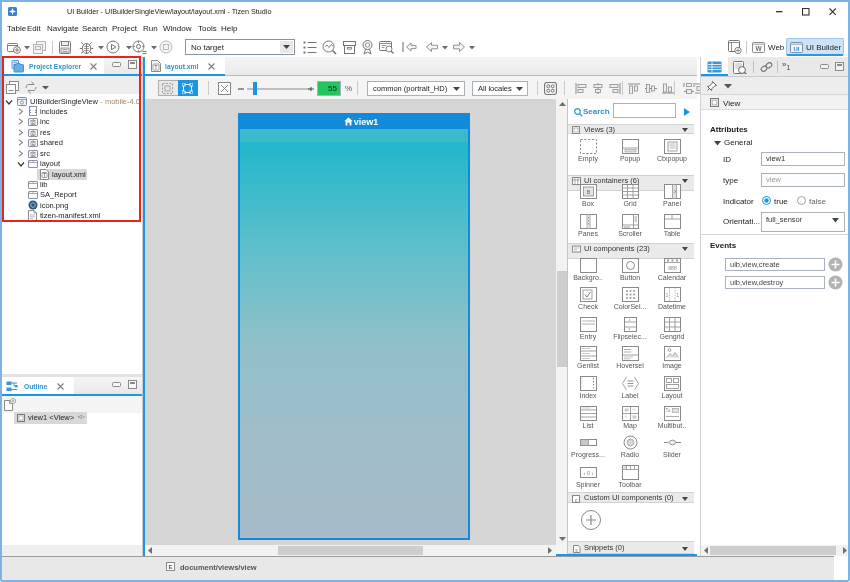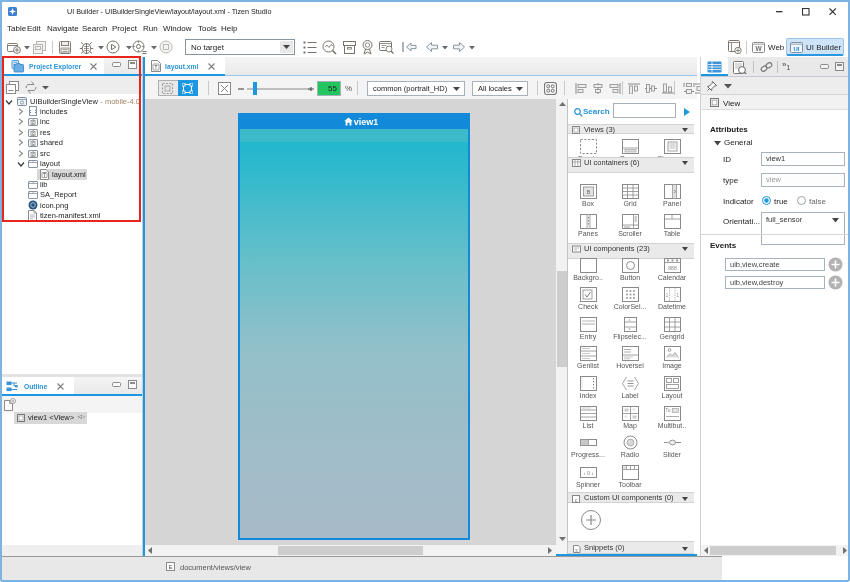--- a/index.html
+++ b/index.html
@@ -34,21 +34,21 @@
 .phead { position:absolute; left:0; width:126px; height:10px; background:#eaeaea; border-top:1px solid #d2d2d2; border-bottom:1px solid #d2d2d2; font-size:7.5px; color:#333; }
 .phead .cap { position:absolute; left:16px; top:1px; }
 .phead .tw { position:absolute; right:6px; top:2px; width:0; height:0; border-left:3px solid transparent; border-right:3px solid transparent; border-top:4px solid #444; }
 .pitem { position:absolute; width:42px; text-align:center; }
 .plbl { font-size:7px; color:#555; margin-top:1px; }
 
 #rightcol { left:700px; top:57px; width:150px; height:499px; background:#ffffff; border-left:1px solid #cdd2d8; }
 .formlbl { position:absolute; left:22px; font-size:8px; color:#222; }
 .forminput { position:absolute; left:60px; width:84px; height:14px; border:1px solid #a9b2bc; background:#fff; font-size:7.5px; color:#333; line-height:12px; padding-left:4px; }
 
-#statusbar { left:0; top:556px; width:722px; height:26px; background:#e8e8e8; border-top:1px solid #9a9a9a; }
+#statusbar { left:0; top:556px; width:834px; height:26px; background:#e8e8e8; border-top:1px solid #9a9a9a;font-weight:bold; }
 #redrect { left:2px; top:56px; width:139px; height:166px; border:2px solid #e8251d; z-index:50; }
 </style>
 </head>
 <body>
 
 <div class="abs" id="titlebar">
   <svg class="abs" style="left:8px;top:7px" width="9" height="9" viewBox="0 0 9 9">
       <rect x="0" y="0" width="9" height="9" rx="1.5" fill="#3f7fd0"></rect>
       <path d="M4.5 1 L5.4 3.6 L8 4.5 L5.4 5.4 L4.5 8 L3.6 5.4 L1 4.5 L3.6 3.6 z" fill="#fff"></path>
     </svg>
@@ -607,21 +607,21 @@
           <div class="plbl">Popup</div>
         </div>
         <div class="pitem" style="left:83px;top:40px">
           <svg style="margin:0 auto;display:block" width="17" height="15">
             <rect x="0.5" y="0.5" width="16" height="14" fill="#fff" stroke="#8a8a8a"></rect>
             <rect x="4" y="3" width="9" height="9" stroke="#8a8a8a" stroke-width="0.8" fill="none"></rect>
             <path d="M5.5 5 h6 M5.5 7 h6 M5.5 9 h6" stroke="#999" stroke-width="0.7"></path>
           </svg>
           <div class="plbl">Ctxpopup</div>
         </div>
-        <div class="phead" style="top:58px;height:16px;line-height:9px">
+        <div class="phead" style="top:76px;height:16px;line-height:9px">
           <svg style="position:absolute;left:4px;top:1px" width="9" height="8">
             <rect x="0.5" y="0.5" width="8" height="7" fill="#fff" stroke="#888"></rect>
             <path d="M0.5 3 h8 M3 0.5 v7 M5.8 0.5 v7" stroke="#888" stroke-width="0.7"></path>
           </svg>
           <span class="cap" style="top:0">UI containers (6)</span>
           <span class="tw" style="top:3px"></span>
         </div>
         <div class="pitem" style="left:-1px;top:85px">
           <svg style="margin:0 auto;display:block" width="17" height="15">
             <rect x="0.5" y="0.5" width="16" height="14" fill="#fff" stroke="#8a8a8a"></rect>
@@ -958,21 +958,21 @@
   <svg class="abs" style="left:61px;top:139px" width="9" height="9">
       <circle cx="4.5" cy="4.5" r="4" fill="#fff" stroke="#1d96e0"></circle>
       <circle cx="4.5" cy="4.5" r="2.2" fill="#1d96e0"></circle>
     </svg>
   <span class="abs" style="left:73px;top:140px;font-size:8px;color:#222">true</span>
   <svg class="abs" style="left:96px;top:139px" width="9" height="9">
       <circle cx="4.5" cy="4.5" r="4" fill="#fff" stroke="#9aa2ac"></circle>
     </svg>
   <span class="abs" style="left:108px;top:140px;font-size:8px;color:#666">false</span>
   <span class="formlbl" style="top:160px">Orientati...</span>
-  <div class="forminput" style="top:155px;height:33px;line-height:14px">full_sensor
+  <div class="forminput" style="top:155px;height:20px;line-height:14px">full_sensor
     <svg class="abs" style="right:5px;top:5px" width="7" height="5">
         <path d="M0 0 h7 l-3.5 4.5 z" fill="#444"></path>
       </svg>
   </div>
   <div class="abs" style="left:0;top:177px;width:150px;height:1px;background:#d5d5d5"></div>
   <span class="abs" style="left:9px;top:184px;font-size:8px;font-weight:bold;color:#1a1a1a">Events</span>
   <div class="abs" style="left:24px;top:201px;width:100px;height:13px;border:1px solid #a9b2bc;background:#fff;font-size:7.5px;color:#444;line-height:11px;padding-left:4px">uib,view,create</div>
   <svg class="abs" style="left:127px;top:200px" width="15" height="15">
       <circle cx="7.5" cy="7.5" r="7" fill="#b2b2b2"></circle>
       <path d="M7.5 3.5 v8 M3.5 7.5 h8" stroke="#fff" stroke-width="1.6"></path>

